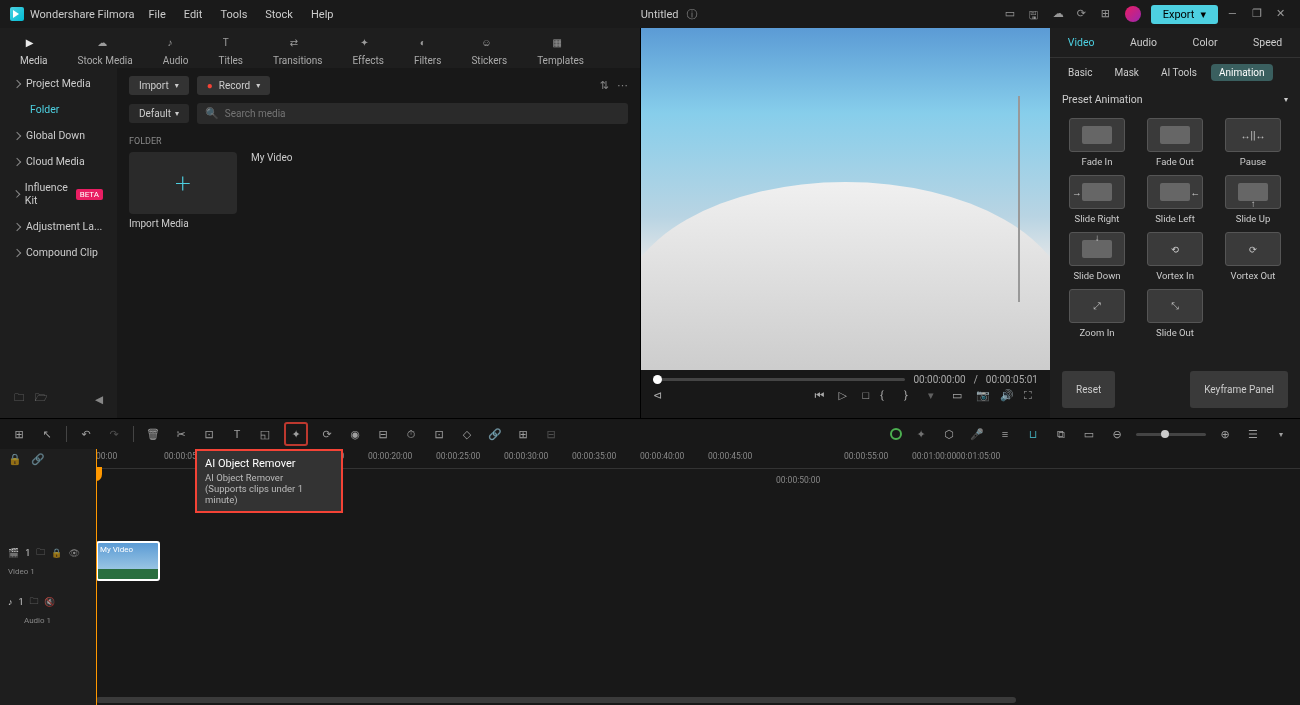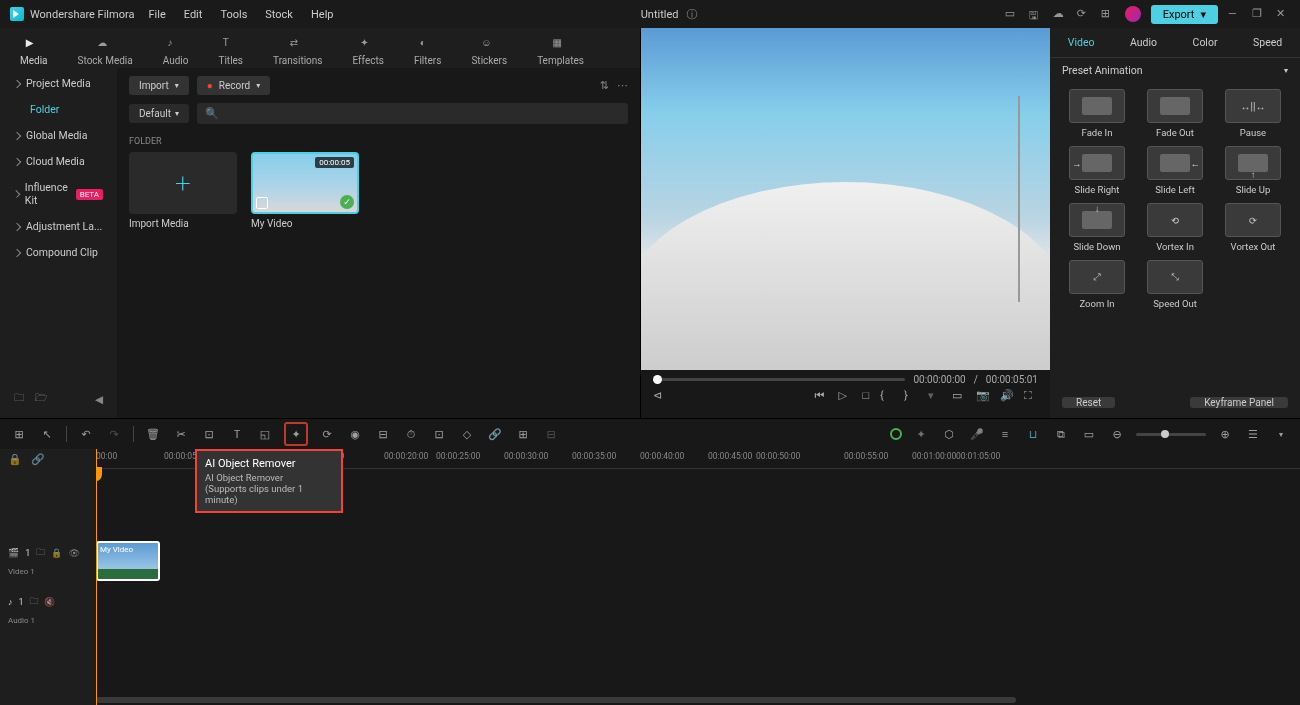--- a/index.html
+++ b/index.html
@@ -66,21 +66,21 @@
 .prop-tabs .active{color:#4dd0e1}
 .prop-subtabs{display:flex;gap:6px;padding:6px 10px;font-size:10px}
 .prop-subtabs span{padding:3px 8px;border-radius:4px;cursor:pointer}
 .prop-subtabs .active{background:#3a5f5f;color:#fff}
 .preset-hdr{padding:6px 12px;font-size:10.5px;display:flex;justify-content:space-between;align-items:center}
 .anim-grid{display:grid;grid-template-columns:repeat(3,1fr);gap:8px;padding:6px 12px}
 .anim-item{display:flex;flex-direction:column;align-items:center;gap:4px;font-size:9.5px}
 .anim-box{width:56px;height:34px;background:#3a3a3a;border:1px solid #555;border-radius:3px;display:flex;align-items:center;justify-content:center;position:relative}
 .anim-box .inner{width:30px;height:18px;background:#666;border-radius:2px}
 .prop-footer{margin-top:auto;display:flex;justify-content:space-between;padding:10px 12px}
-.btn-sm{background:#3a3a3a;padding:0 14px;border-radius:3px;font-size:10px;cursor:pointer}
+.btn-sm{background:#3a3a3a;padding:13px 14px;border-radius:3px;font-size:10px;cursor:pointer}
 .timeline-area{height:287px;background:#181818;border-top:1px solid #000;display:flex;flex-direction:column}
 .tl-toolbar{height:30px;display:flex;align-items:center;padding:0 10px;gap:10px;position:relative}
 .tl-btn{width:18px;height:18px;cursor:pointer;opacity:.75;display:flex;align-items:center;justify-content:center}
 .tl-btn.hl{border:2px solid #f44336;border-radius:3px;padding:2px;width:24px;height:24px}
 .tl-sep{width:1px;height:16px;background:#444}
 .tl-right{margin-left:auto;display:flex;align-items:center;gap:10px}
 .zoom-slider{width:70px;height:3px;background:#444;border-radius:2px;position:relative}
 .zoom-thumb{position:absolute;left:35%;top:-3px;width:8px;height:8px;background:#ccc;border-radius:50%}
 .tooltip{position:absolute;top:30px;left:195px;width:148px;background:#333;border:2px solid #f44336;padding:6px 8px;font-size:10px;z-index:10}
 .tooltip-title{font-size:11px;margin-bottom:2px;color:#fff}
@@ -180,21 +180,21 @@
       <div class="sidebar">
         <div class="sidebar-item lvl1">
             <span class="chev"></span>
             <span>Project Media</span>
           </div>
         <div class="sidebar-item lvl2">
             <span>Folder</span>
           </div>
         <div class="sidebar-item lvl1">
             <span class="chev"></span>
-            <span>Global Media</span>
+            <span>Global Down</span>
           </div>
         <div class="sidebar-item lvl1">
             <span class="chev"></span>
             <span>Cloud Media</span>
           </div>
         <div class="sidebar-item lvl1">
             <span class="chev"></span>
             <span>Influence Kit</span>
             <span class="beta-badge">BETA</span>
           </div>
@@ -228,36 +228,32 @@
             <span style="opacity:.6">⋯</span>
           </div>
         </div>
         <div class="sort-row">
           <div class="default-sel">
               <span>Default</span>
               <span style="font-size:8px">▾</span>
             </div>
           <div class="search-box">
             <span style="opacity:.5">🔍</span>
+            <input placeholder="Search media" style="">
           </div>
         </div>
         <div class="folder-label">FOLDER</div>
         <div class="thumbs">
           <div class="thumb">
             <div class="thumb-box">
                 <span class="thumb-plus">+</span>
               </div>
             <span>Import Media</span>
           </div>
           <div class="thumb">
-            <div class="thumb-box thumb-vid">
-              <span class="thumb-dur">00:00:05</span>
-              <span class="thumb-bl"></span>
-              <span class="thumb-check">✓</span>
-            </div>
             <span>My Video</span>
           </div>
         </div>
       </div>
     </div>
   </div>
 
   <div class="preview-pane">
     <div class="preview-img">
       <div class="dome"></div>
@@ -292,20 +288,26 @@
     </div>
   </div>
 
   <div class="props">
     <div class="prop-tabs">
       <span class="active">Video</span>
       <span>Audio</span>
       <span>Color</span>
       <span>Speed</span>
     </div>
+    <div class="prop-subtabs">
+      <span>Basic</span>
+      <span>Mask</span>
+      <span>AI Tools</span>
+      <span class="active">Animation</span>
+    </div>
     <div class="preset-hdr">
       <span>Preset Animation</span>
       <span style="font-size:8px">▾</span>
     </div>
     <div class="anim-grid">
       <div class="anim-item">
           <div class="anim-box">
             <div class="inner"></div>
           </div>
           <span>Fade In</span>
@@ -365,21 +367,21 @@
       <div class="anim-item">
           <div class="anim-box">
             <span>⤢</span>
           </div>
           <span>Zoom In</span>
         </div>
       <div class="anim-item">
           <div class="anim-box">
             <span>⤡</span>
           </div>
-          <span>Speed Out</span>
+          <span>Slide Out</span>
         </div>
     </div>
     <div class="prop-footer">
       <div class="btn-sm">Reset</div>
       <div class="btn-sm">Keyframe Panel</div>
     </div>
   </div>
 </div>
 
 <div class="timeline-area">
@@ -443,35 +445,35 @@
         <span style="opacity:.6">👁</span>
       </div>
       <div style="font-size:8px;padding-left:8px;color:#888">Video 1</div>
       <div style="height:12px"></div>
       <div class="track-hdr">
         <span>♪</span>
           <span>1</span>
         <span style="opacity:.6">🗀</span>
         <span style="opacity:.6">🔇</span>
       </div>
-      <div style="font-size:8px;padding-left:8px;color:#888">Audio 1</div>
+      <div style="font-size:8px;padding-left:24px;color:#888">Audio 1</div>
     </div>
     <div class="tl-main">
       <div class="ruler" id="ruler">
           <span class="ruler-tick" style="left: 0px;">00:00</span>
           <span class="ruler-tick" style="left: 68px;">00:00:05:00</span>
           <span class="ruler-tick" style="left: 136px;">00:00:10:00</span>
           <span class="ruler-tick" style="left: 204px;">00:00:15:00</span>
-          <span class="ruler-tick" style="left: 288px;">00:00:20:00</span>
+          <span class="ruler-tick" style="left: 272px;">00:00:20:00</span>
           <span class="ruler-tick" style="left: 340px;">00:00:25:00</span>
           <span class="ruler-tick" style="left: 408px;">00:00:30:00</span>
           <span class="ruler-tick" style="left: 476px;">00:00:35:00</span>
           <span class="ruler-tick" style="left: 544px;">00:00:40:00</span>
           <span class="ruler-tick" style="left: 612px;">00:00:45:00</span>
-          <span class="ruler-tick" style="left: 660px;">00:00:50:00</span>
+          <span class="ruler-tick" style="left: 680px; margin-top: 24px;">00:00:50:00</span>
           <span class="ruler-tick" style="left: 748px;">00:00:55:00</span>
           <span class="ruler-tick" style="left: 816px;">00:01:00:00</span>
           <span class="ruler-tick" style="left: 860px;">00:01:05:00</span>
         </div>
       <div class="playhead">
           <div class="playhead-head"></div>
         </div>
       <div class="clip"><span>My Video</span></div>
       <div class="scroll-thumb"></div>
     </div>

